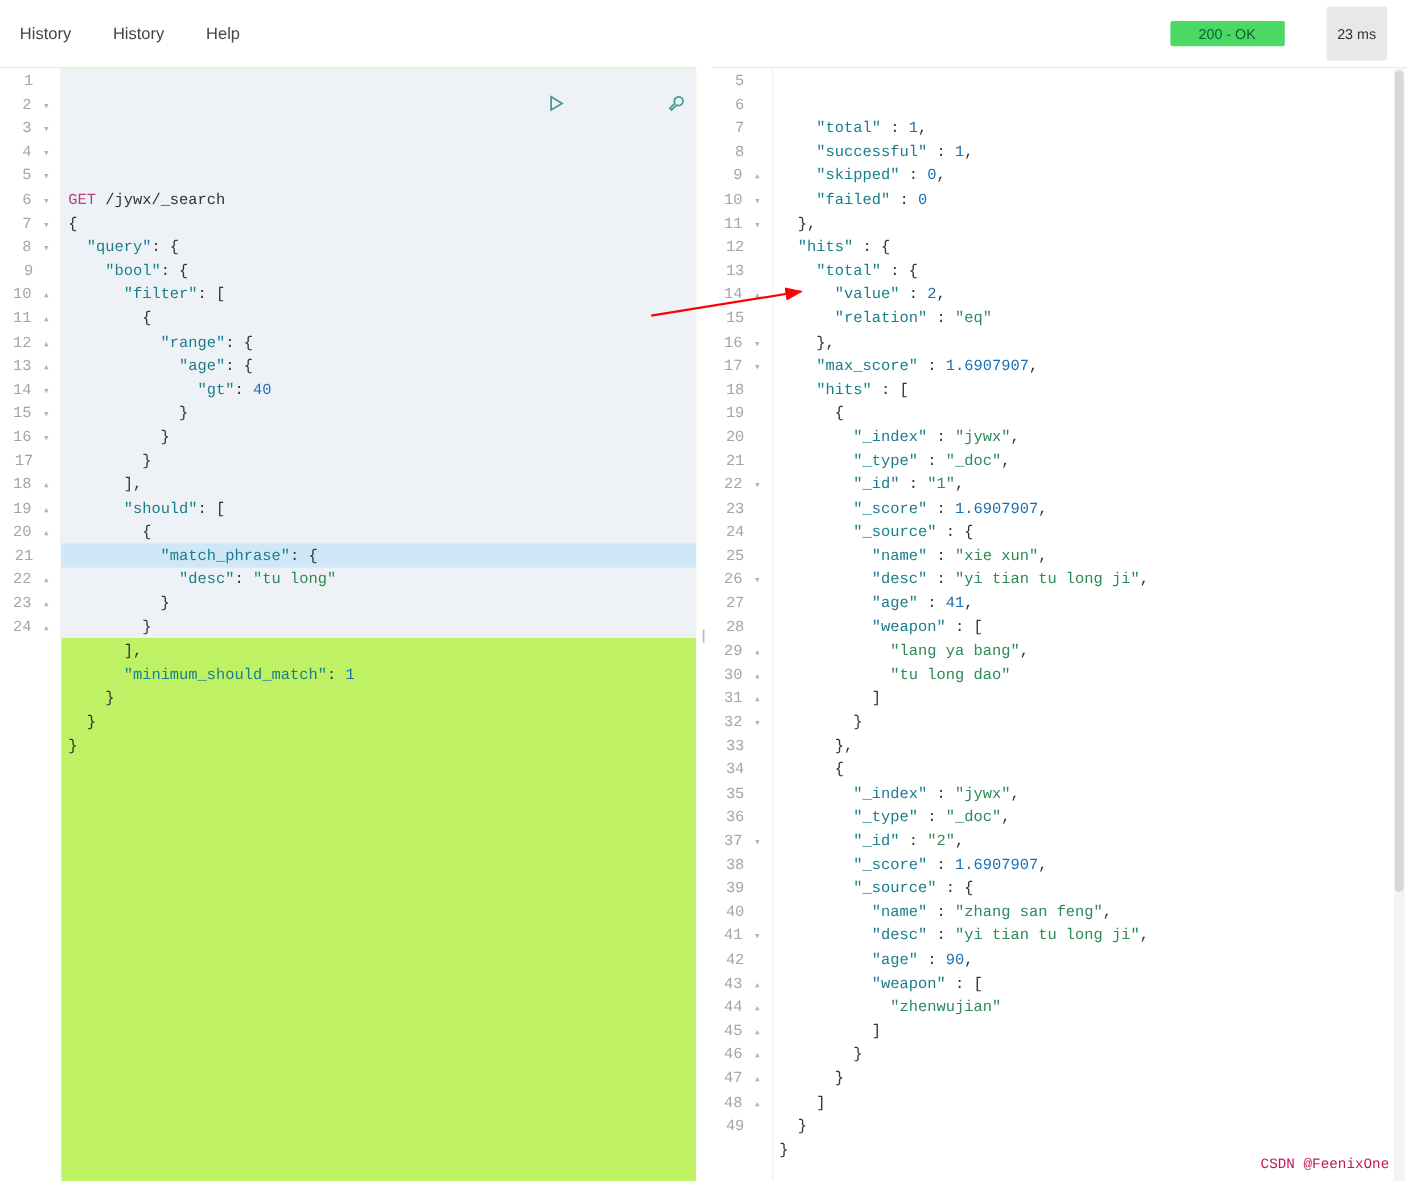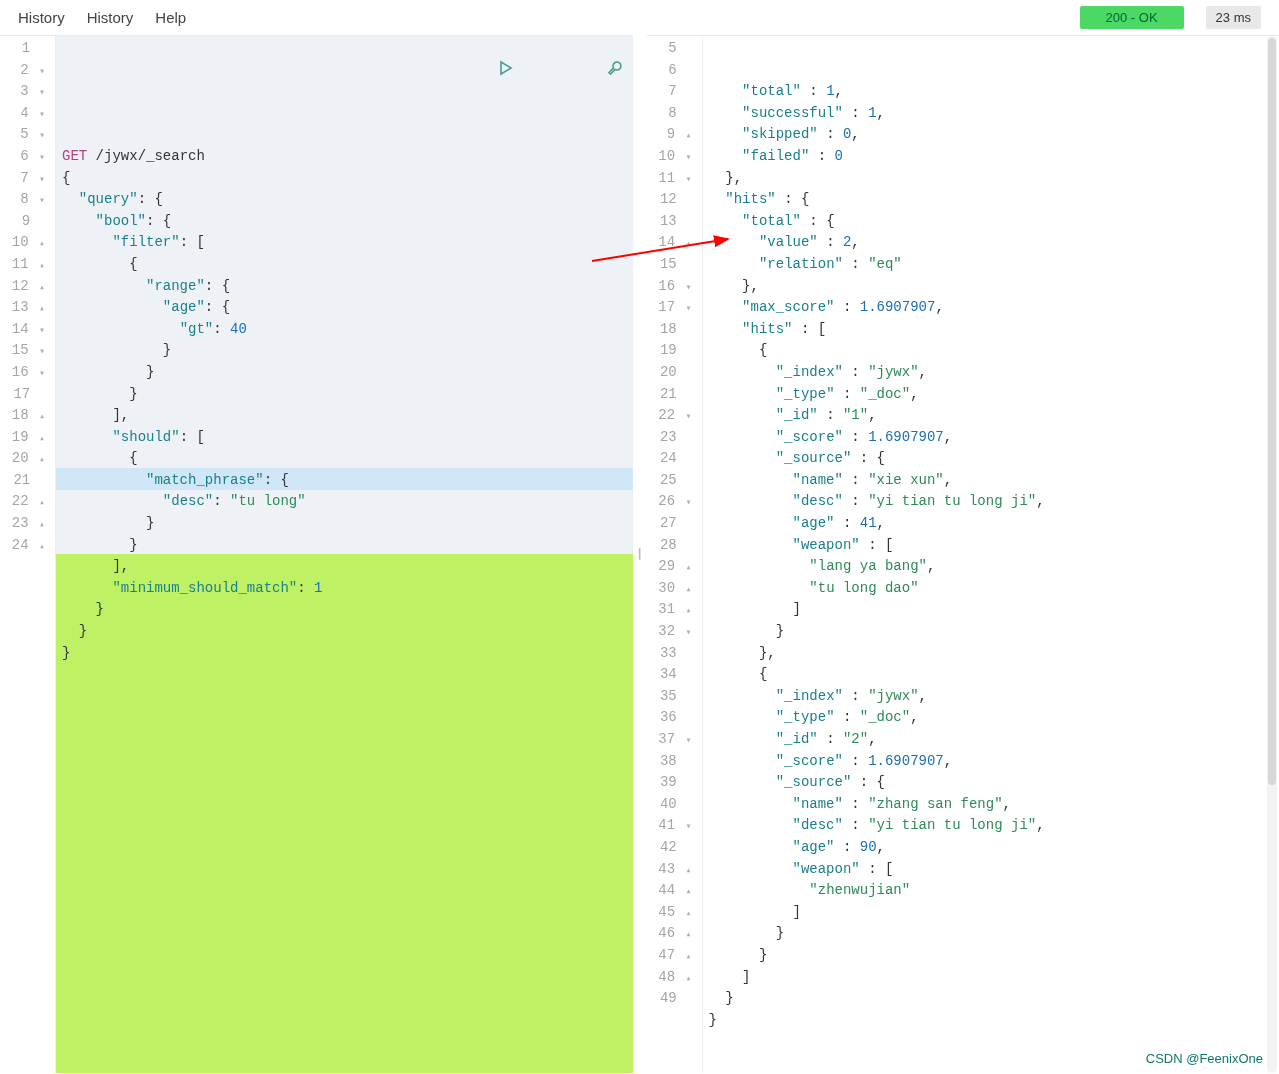--- a/index.html
+++ b/index.html
@@ -11,38 +11,38 @@
     color: #333;
     position: relative;
     width: 1279px;
     height: 1074px;
     overflow: hidden;
   }
   .menubar {
     display: flex;
     align-items: center;
     padding: 6px 18px;
-    gap: 22px;
+    gap: 38px;
     font-family: -apple-system, Helvetica, Arial, sans-serif;
     font-size: 15px;
     color: #444;
   }
   .menubar .spacer { flex: 1; }
   .status-ok {
     background: #4CD864;
     color: #063;
     padding: 4px 26px;
     border-radius: 2px;
     font-size: 13px;
     font-weight: 500;
   }
   .status-time {
     background: #e8e8e8;
     color: #333;
-    padding: 4px 10px;
+    padding: 17px 10px;
     border-radius: 2px;
     font-size: 13px;
     text-align: right;
   }
   .panes {
     display: flex;
     height: calc(100% - 36px);
     position: relative;
   }
   .pane {
@@ -124,23 +124,23 @@
     position:absolute;
     left:1px; right:1px;
     top:2px;
     height:72%;
     background:#d8d8d8;
     border-radius:5px;
   }
   .watermark {
     position:absolute;
     right:16px; bottom:8px;
-    font-family: Liberation Sans, sans-serif;
+    font-family: Liberation Mono, monospace;
     font-size:13px;
-    color:#0f766e;
+    color:#be185d;
   }
 </style>
 </head>
 <body>
 
 <div class="menubar">
   <span>History</span>
   <span>History</span>
   <span>Help</span>
   <span class="spacer"></span>

